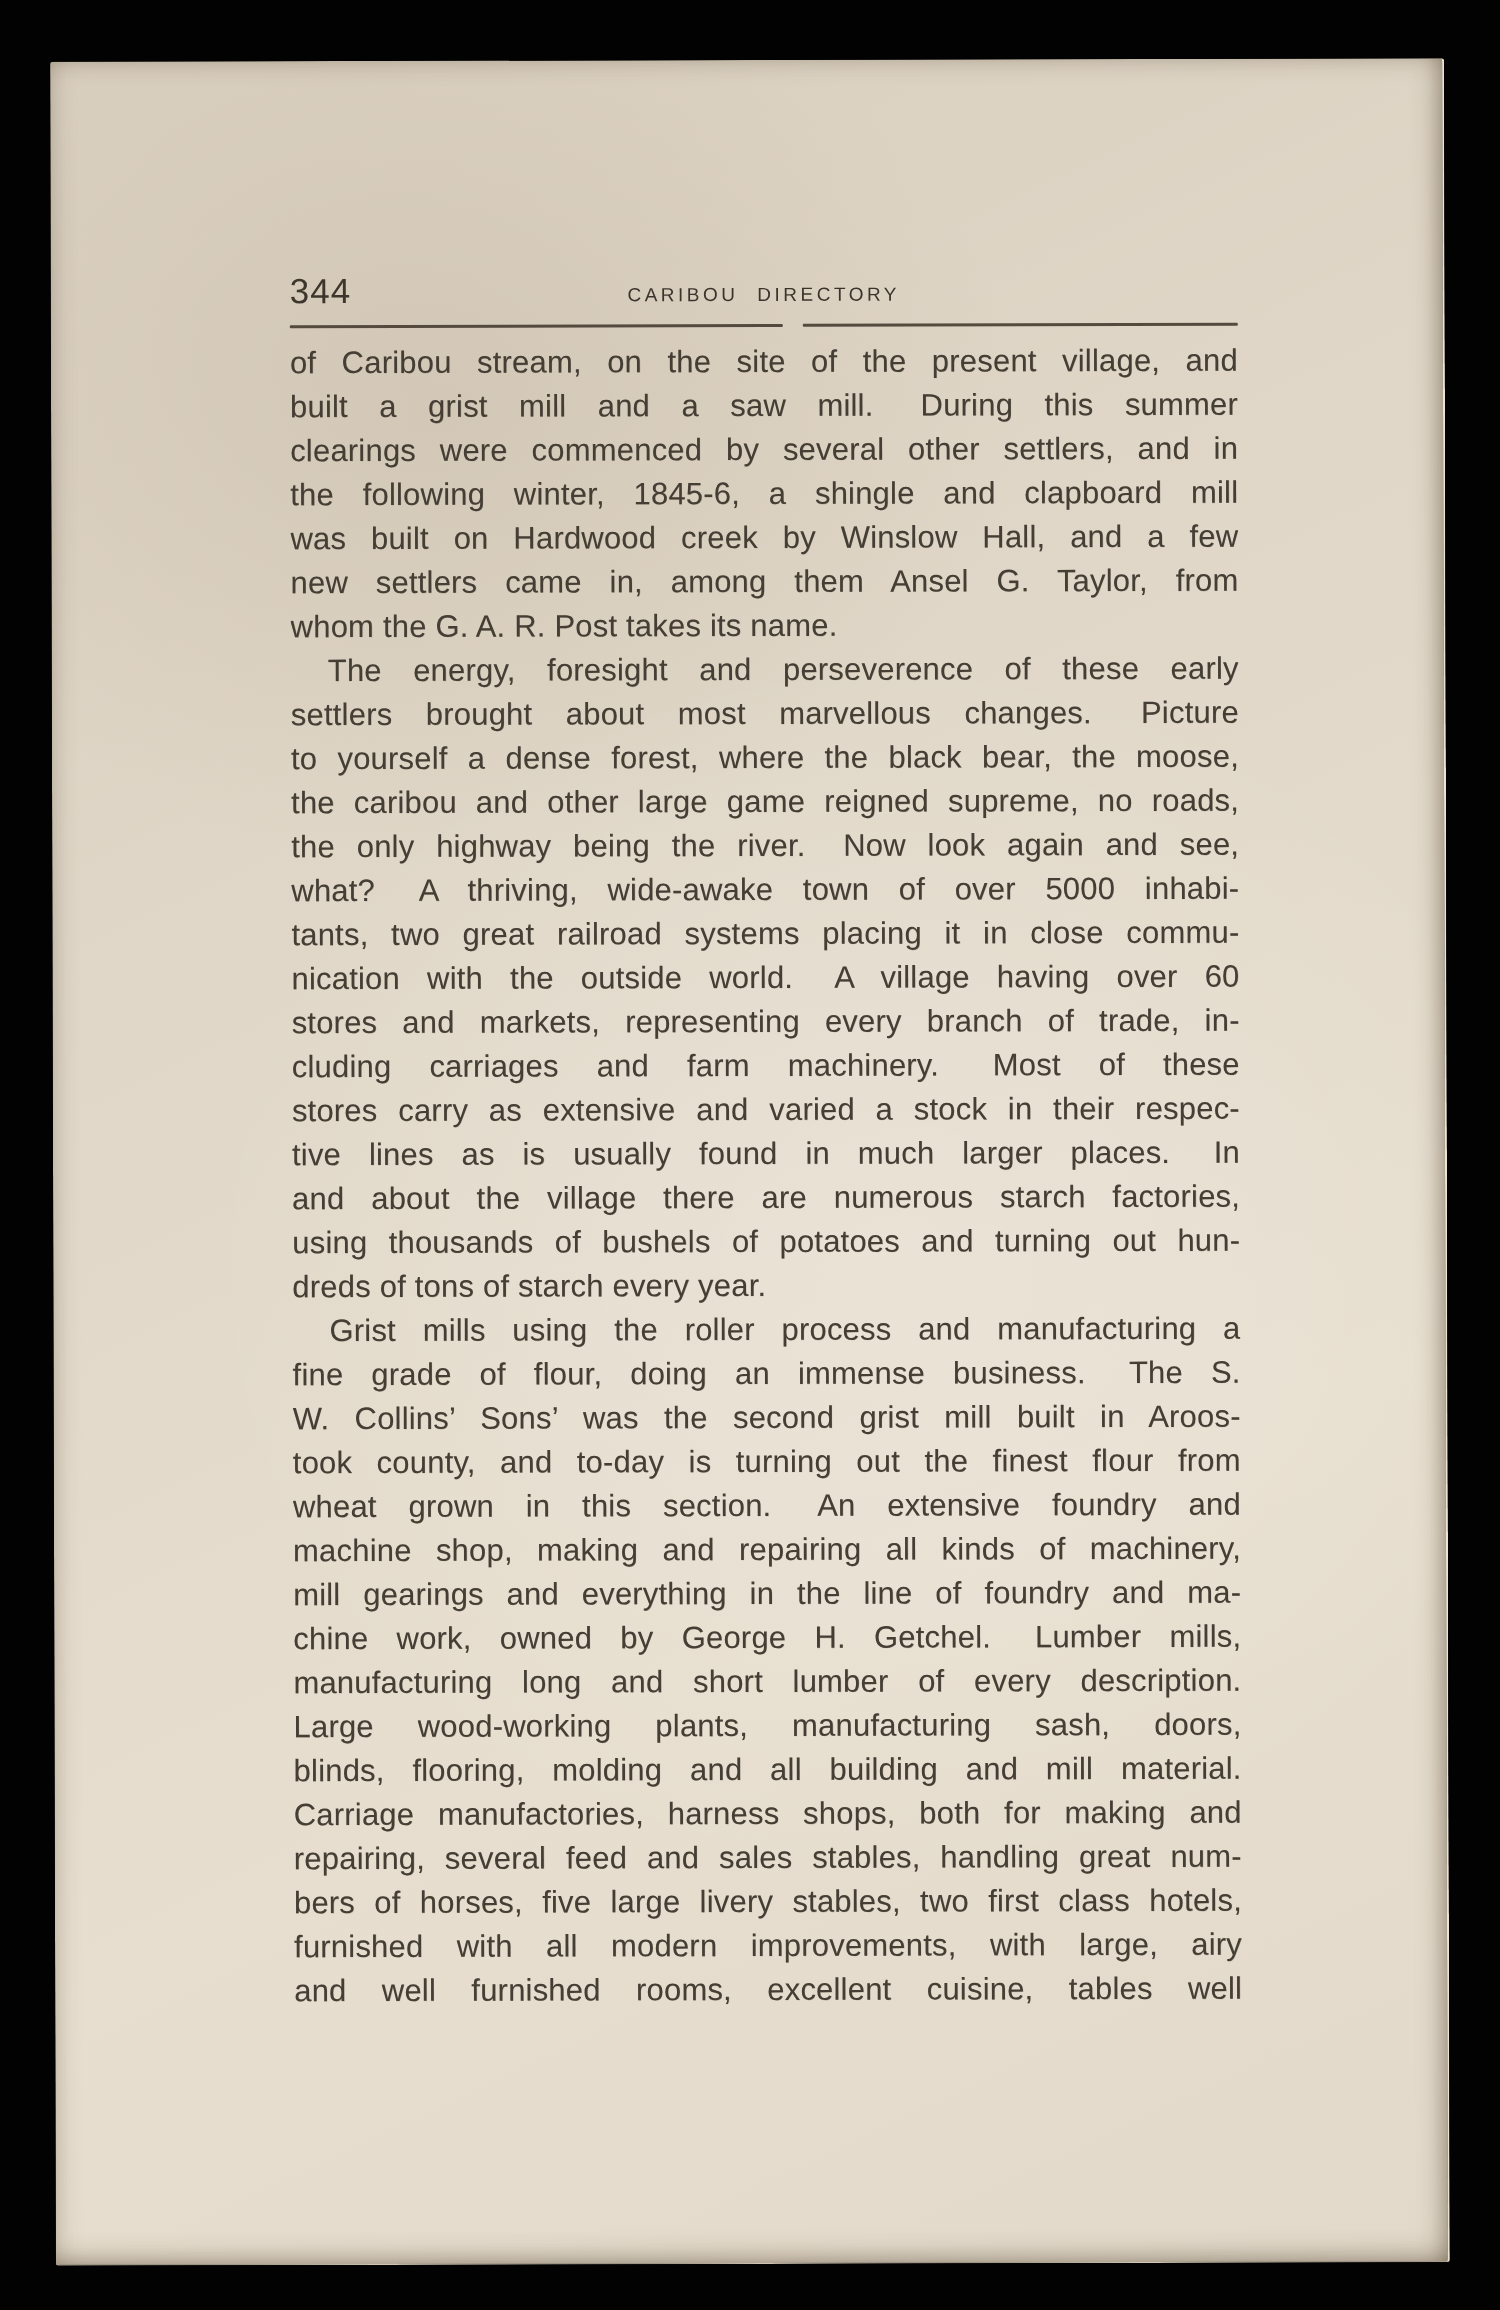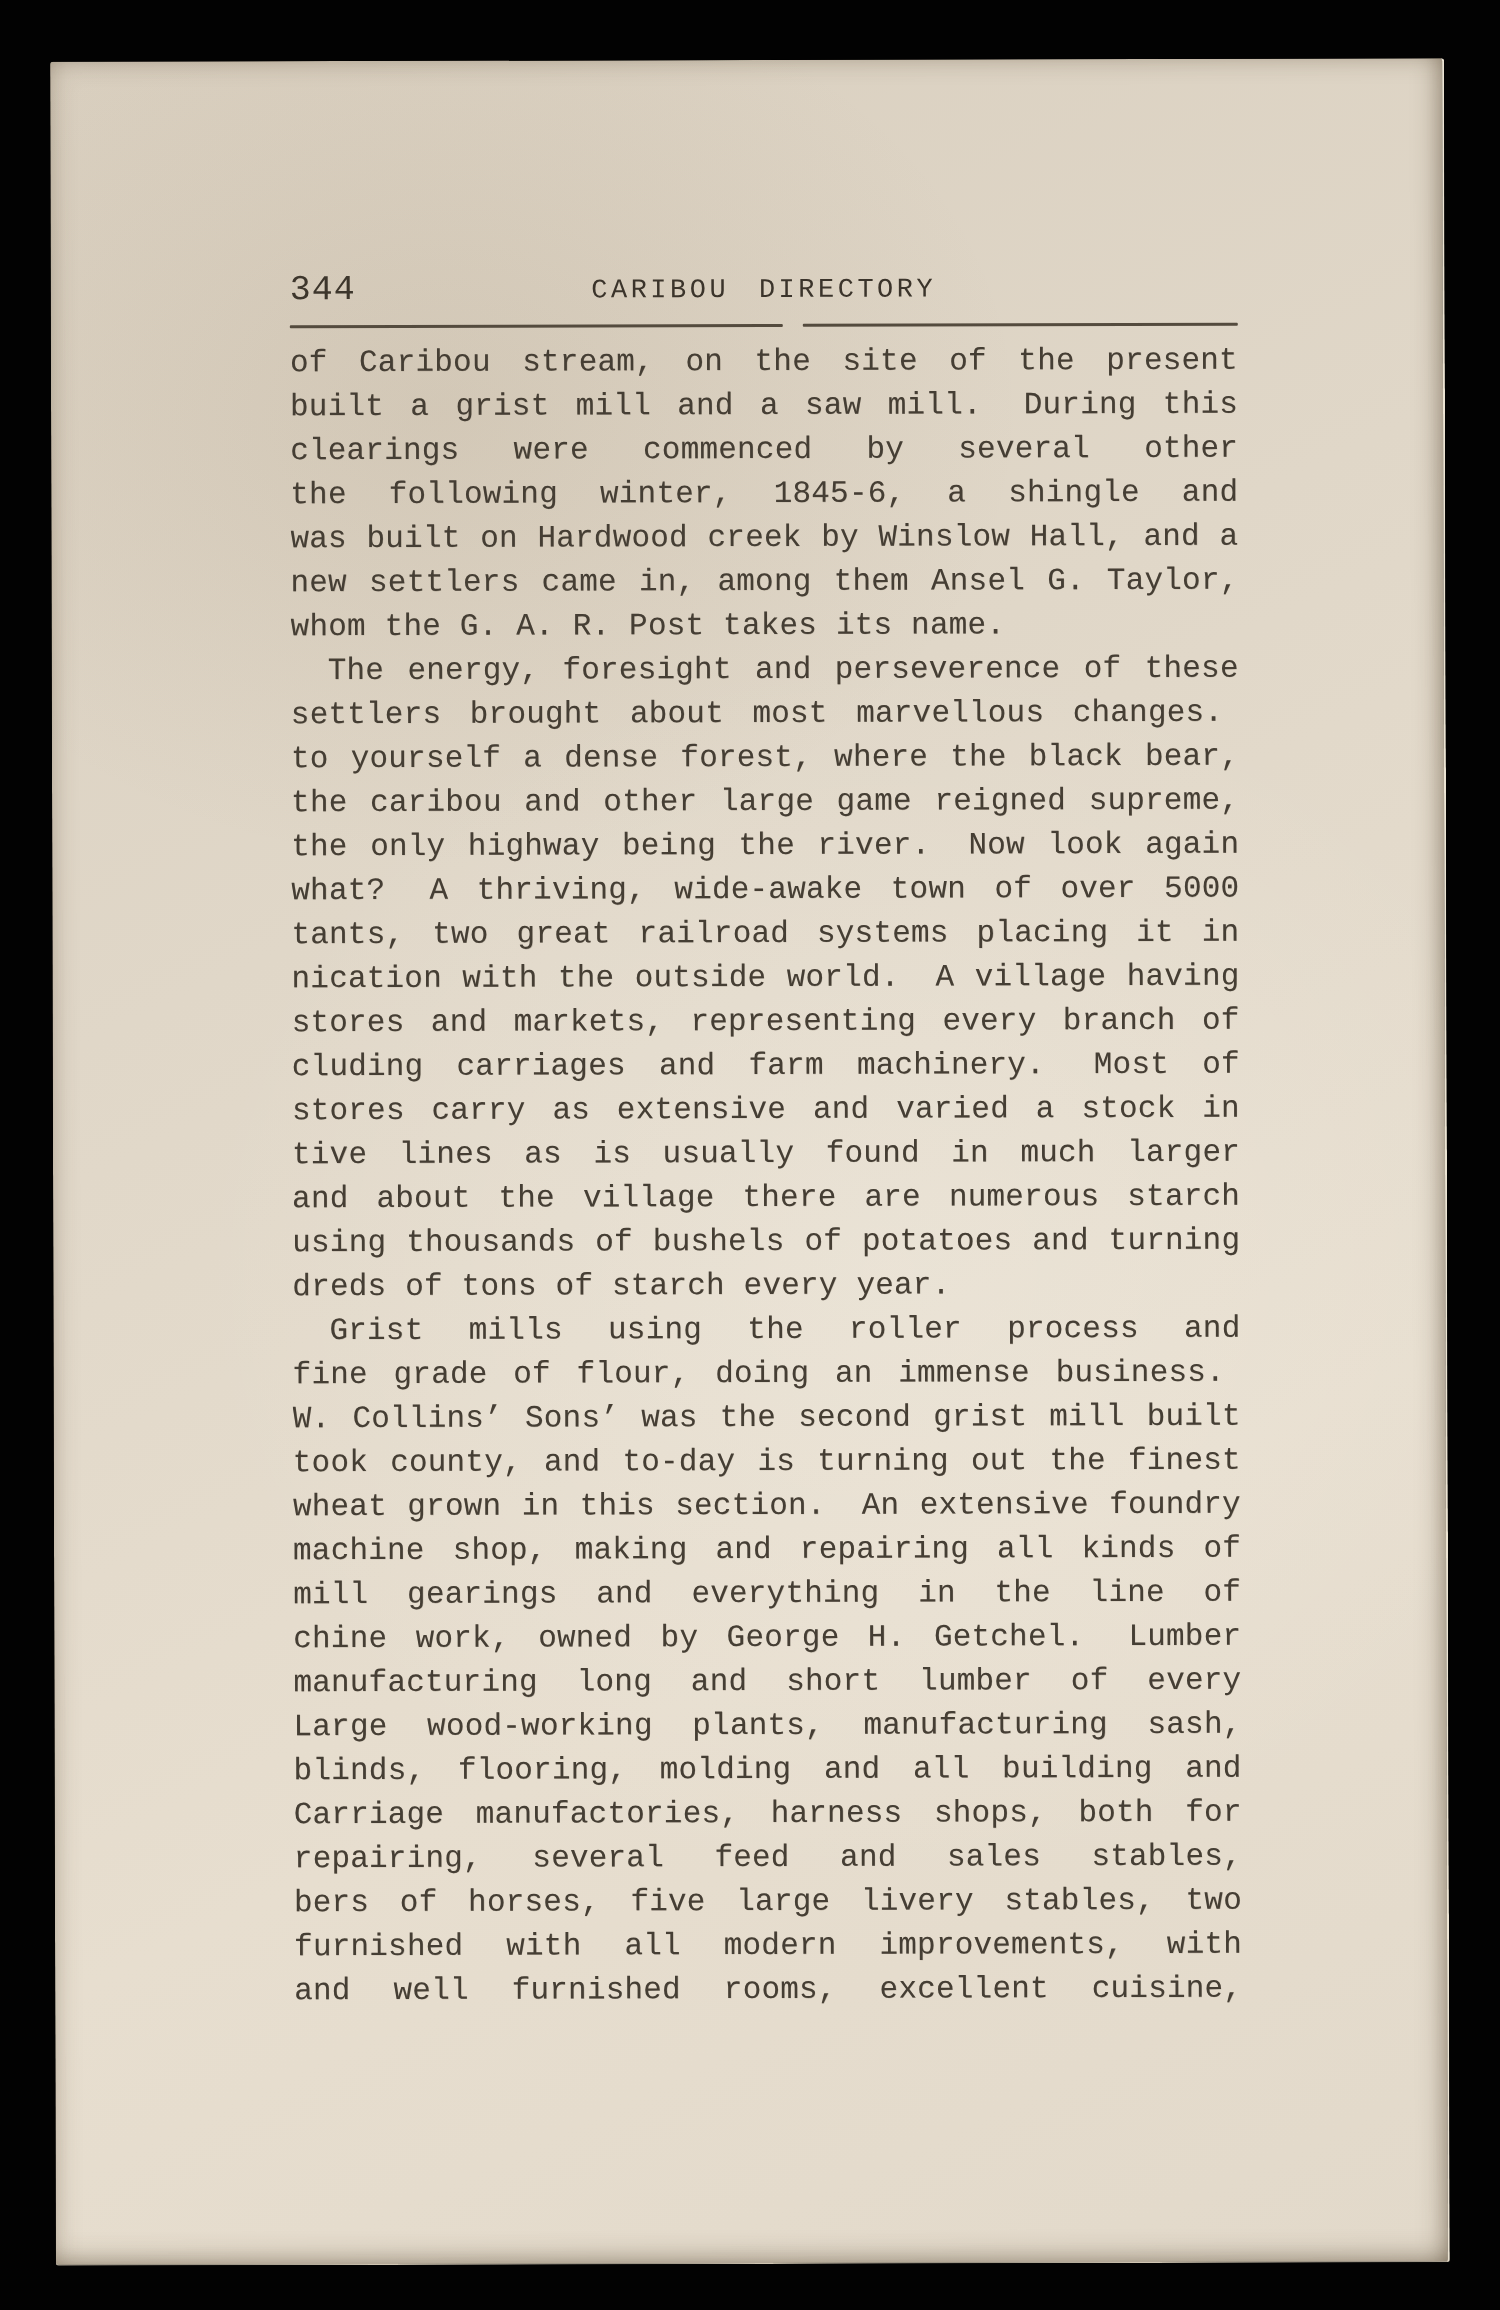--- a/index.html
+++ b/index.html
@@ -6,21 +6,21 @@
     margin: 0;
     padding: 0;
     background: #020202;
   }
   .stage {
     position: relative;
     width: 1500px;
     height: 2310px;
     background: #020202;
     overflow: hidden;
-    font-family: Liberation Mono, monospace;
+    font-family: Liberation Sans, sans-serif;
   }
   .sheet {
     position: absolute;
     left: 53px;
     top: 60px;
     width: 1392px;
     height: 2203px;
     transform: rotate(-0.15deg);
     border-radius: 3px;
     background:
@@ -51,21 +51,21 @@
     font-size: 35px;
     line-height: 1;
     color: #3d362c;
     letter-spacing: 1px;
   }
   .title {
     position: absolute;
     left: 50%;
     transform: translateX(-50%);
     bottom: 3px;
-    font-size: 27px;
+    font-size: 19px;
     line-height: 1;
     letter-spacing: 3.5px;
     word-spacing: 10px;
     color: #3b342b;
     white-space: nowrap;
   }
   .rule {
     margin-top: 17px;
     display: flex;
     justify-content: space-between;

